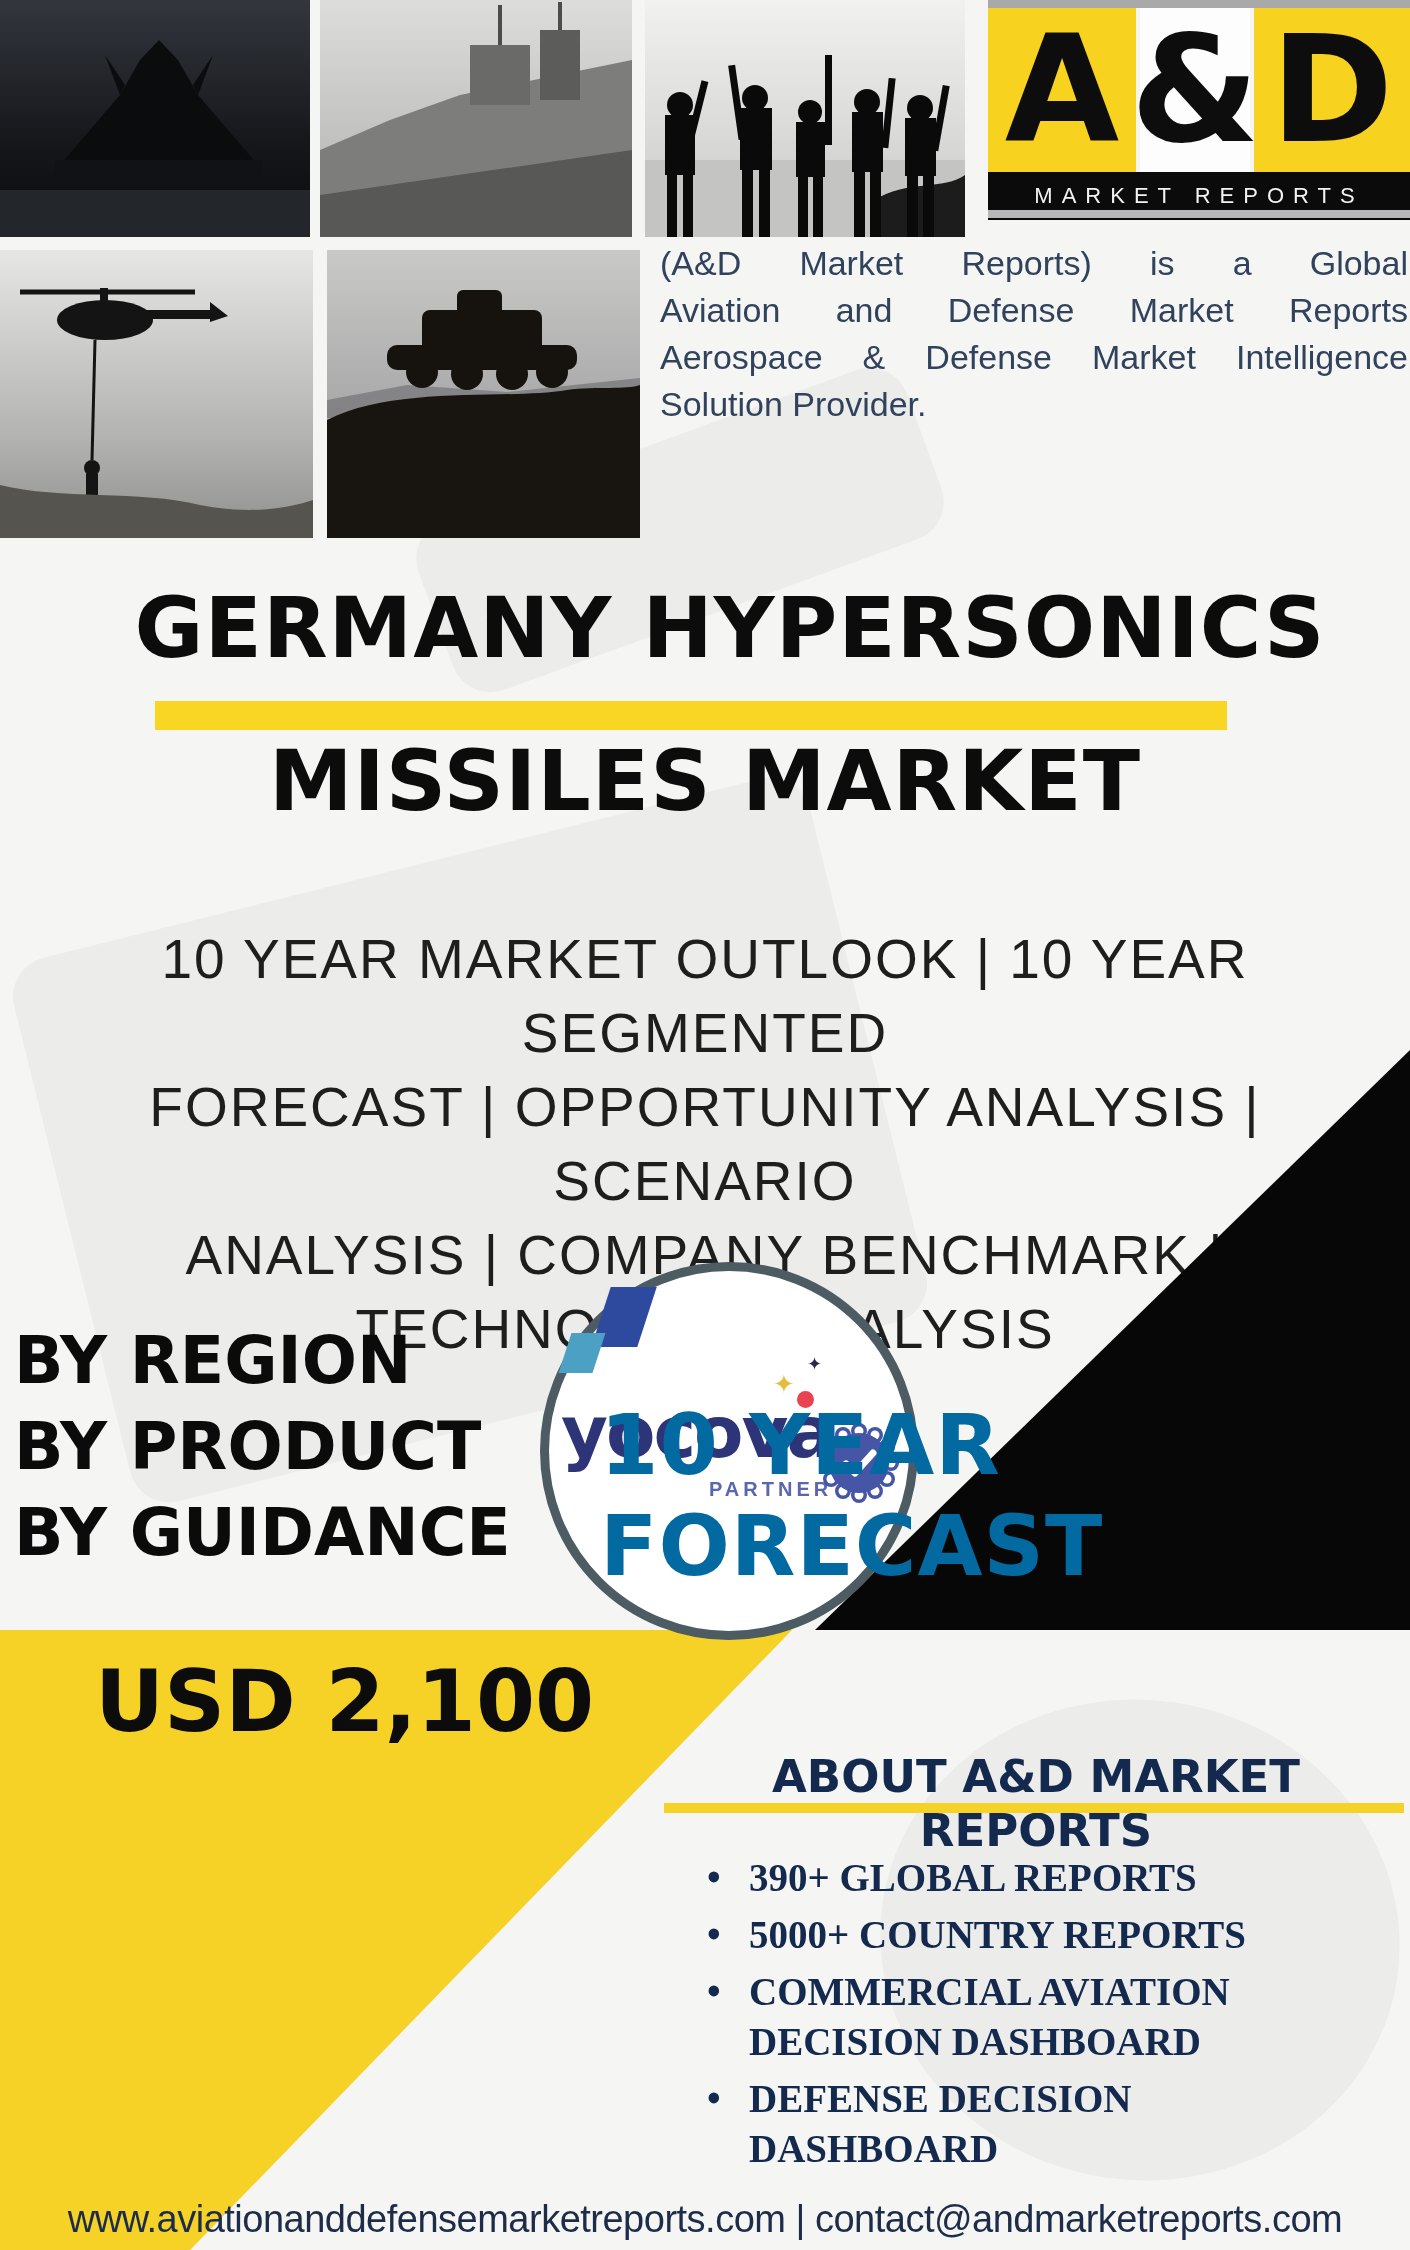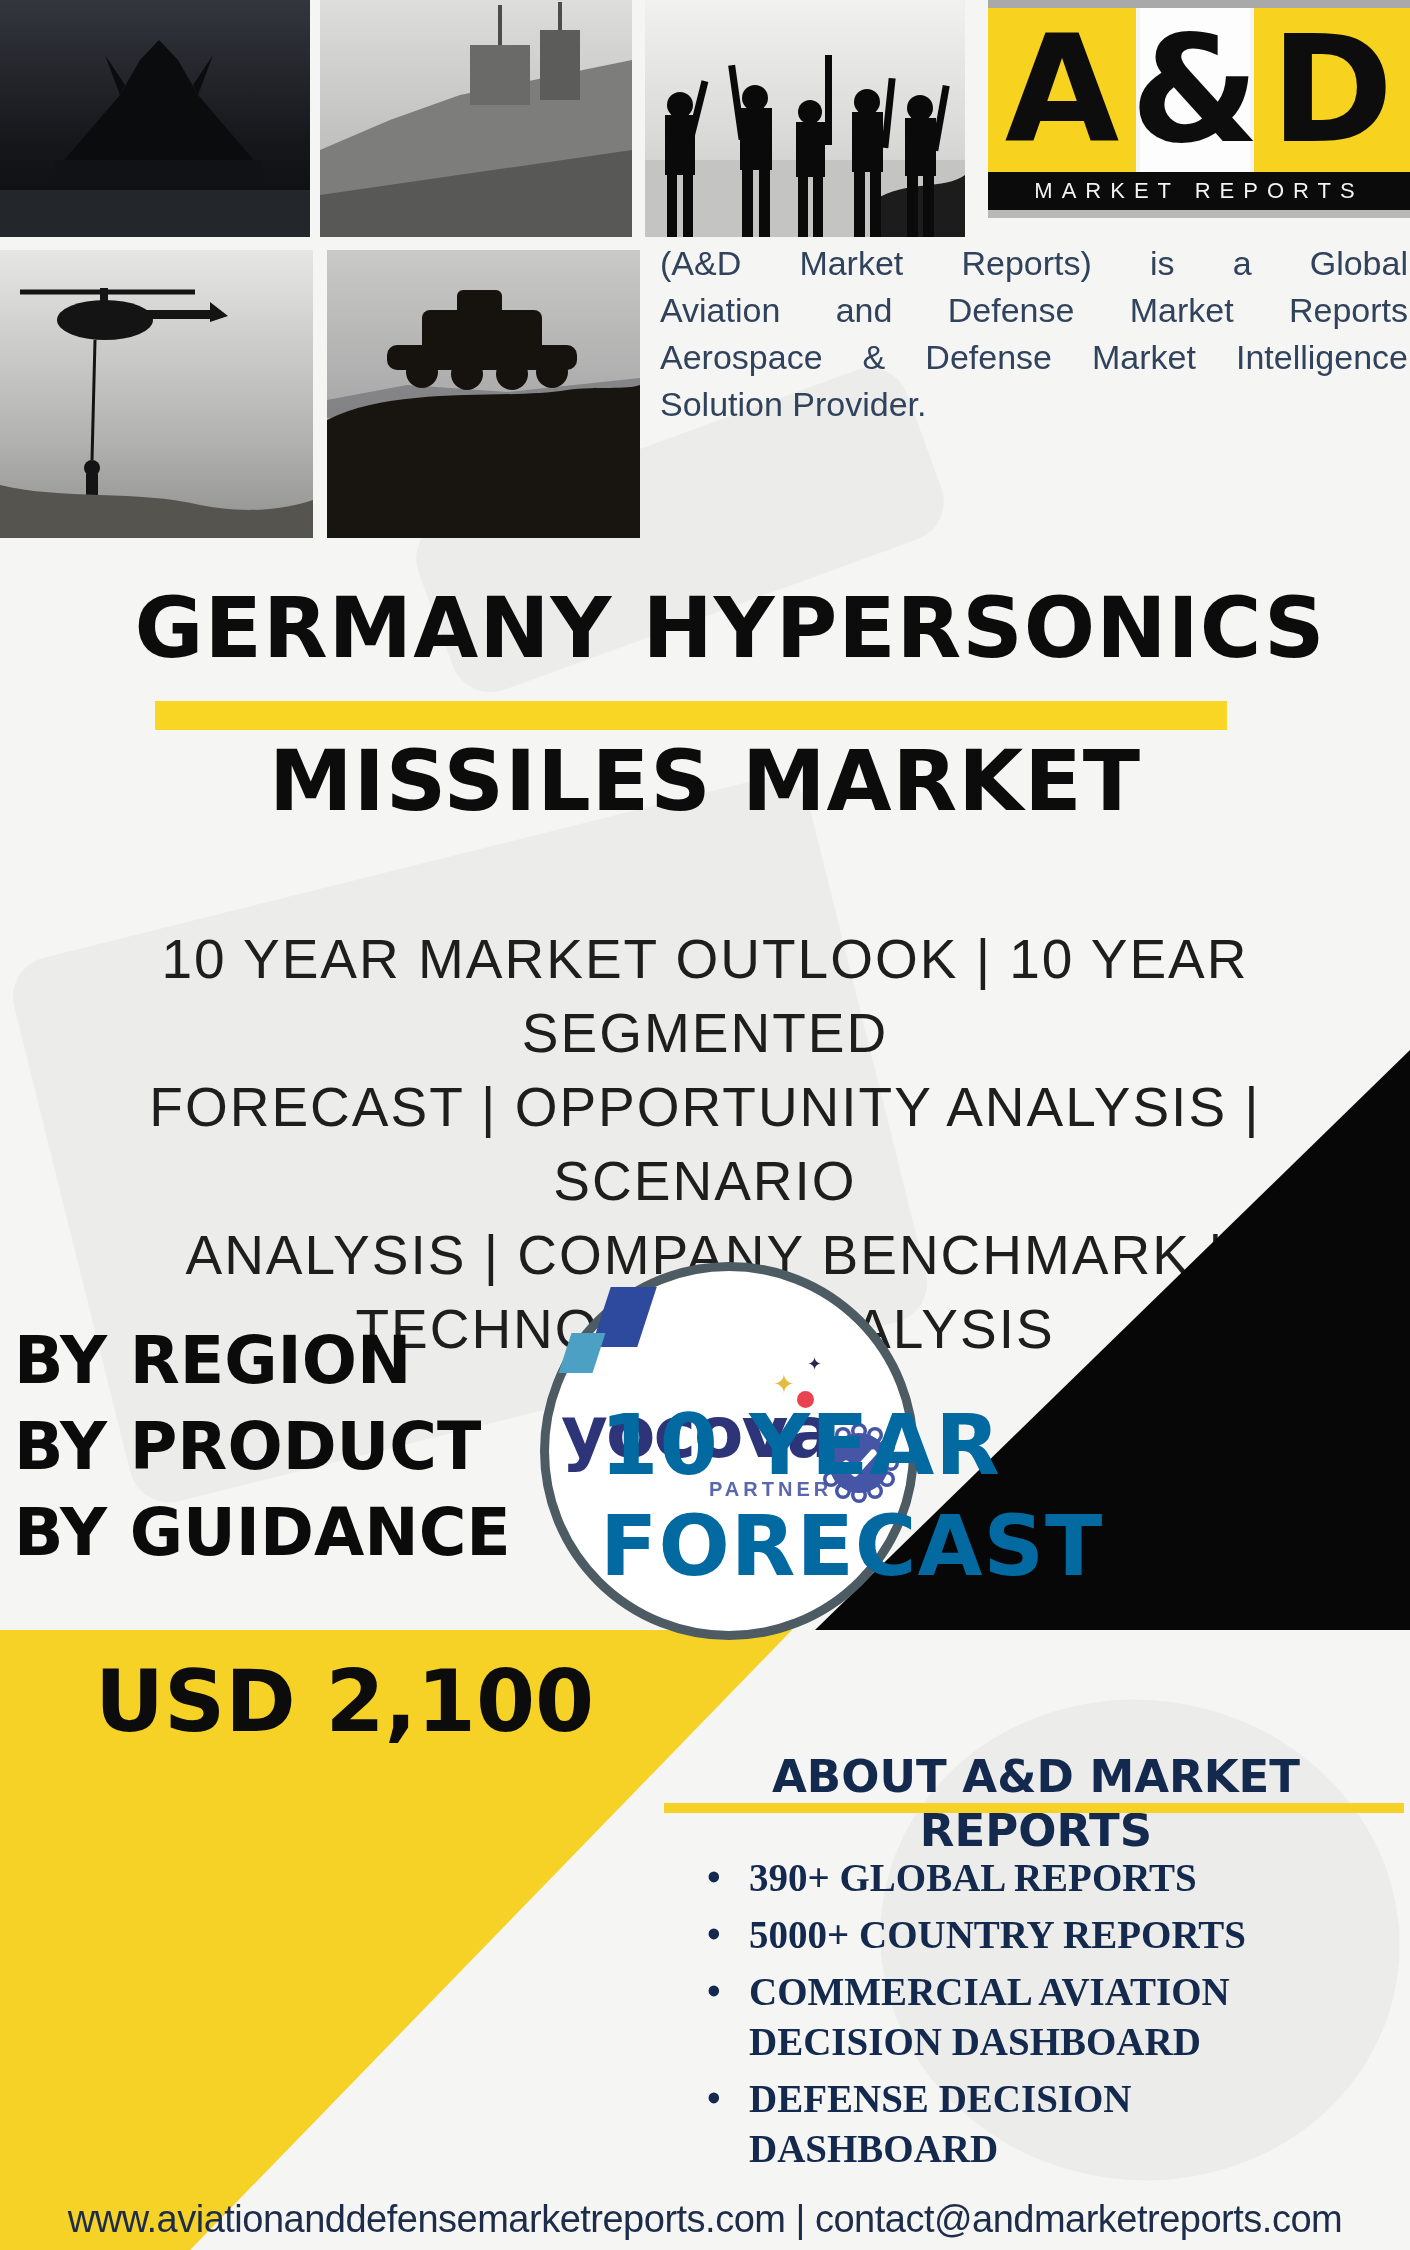--- a/index.html
+++ b/index.html
@@ -21,21 +21,21 @@
   .logo{left:988px;top:0;width:422px;height:220px;}
   .logo-grey{position:absolute;left:0;top:0;width:100%;height:8px;background:#a9a9a9;}
   .logo-boxes{position:absolute;left:0;top:8px;width:100%;height:164px;display:flex;gap:4px;}
   .logo-box{display:flex;align-items:center;justify-content:center;
     font-family:"DejaVu Sans",sans-serif;font-weight:bold;font-size:148px;color:#0d0d0d;line-height:1;}
   .logo-box.yellow{background:#F7D21F;}
   .logo-box.white{background:#fdfdfd;}
   .logo-box.a{width:148px;}
   .logo-box.amp{width:110px;}
   .logo-box.d{flex:1;}
-  .logo-bar{position:absolute;left:0;top:172px;width:100%;height:38px;background:#0b0b0b;
+  .logo-bar{position:absolute;left:0;top:172px;width:100%;height:48px;background:#0b0b0b;
     color:#f3f3f3;display:flex;align-items:center;justify-content:center;
     font-size:22px;letter-spacing:9px;font-weight:400;}
   .logo-shadow{position:absolute;left:0;top:210px;width:100%;height:8px;background:#b8b8b8;}
   
   .intro{left:660px;top:240px;width:748px;color:#31425c;font-size:34px;line-height:47px;}
   .intro-line{text-align:justify;text-align-last:justify;}
   .intro-line.last{text-align-last:left;}
   
   .title-line{left:0;width:1410px;text-align:center;color:#0c0c0c;
     font-family:"DejaVu Sans",sans-serif;font-weight:bold;font-size:84px;line-height:1.1;letter-spacing:1px;}

